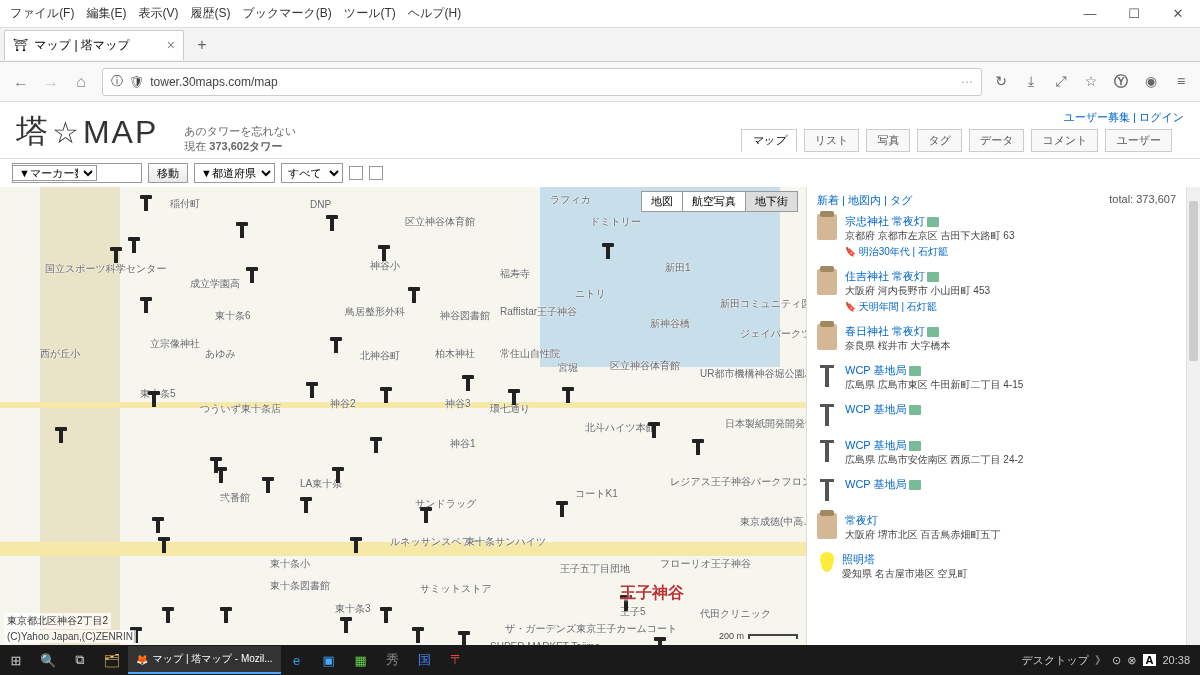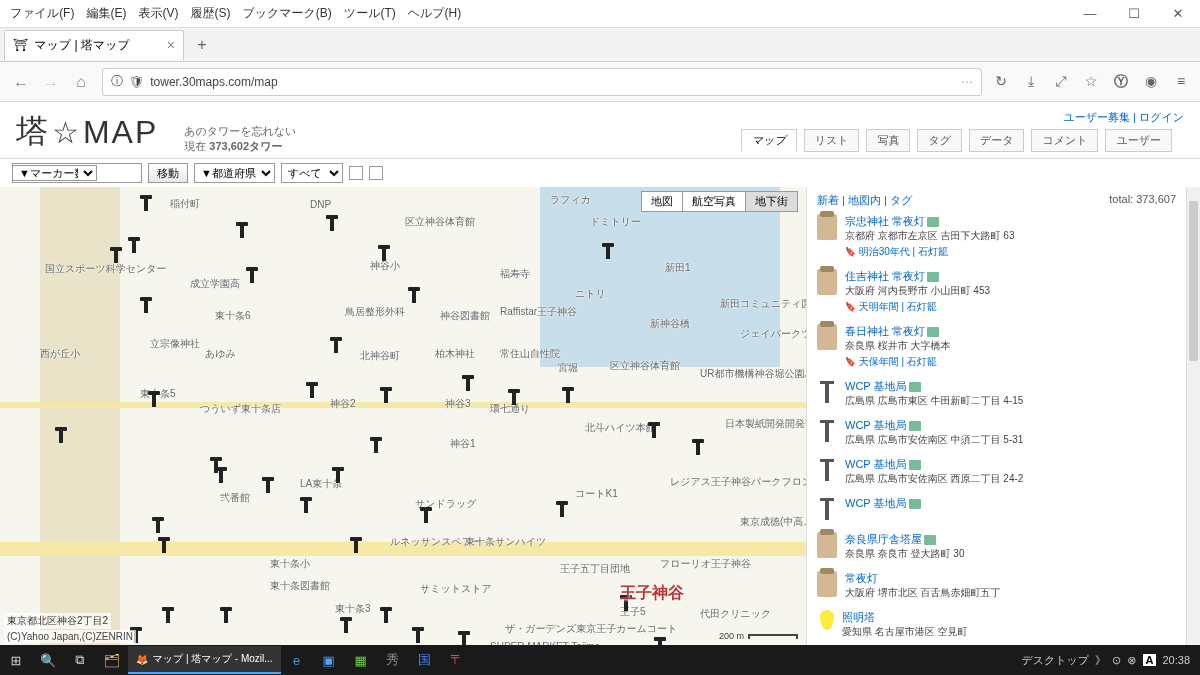--- a/index.html
+++ b/index.html
@@ -313,55 +313,46 @@
                 <div class="tower-title"><a>住吉神社 常夜灯</a><span class="camera-badge"></span></div>
                 <div class="tower-addr">大阪府 河内長野市 小山田町 453</div>
                 <div class="tower-tags">天明年間 | 石灯籠</div>
               </div>
             </div>
             <div class="tower-item">
               <div class="tower-icon lantern"></div>
               <div class="tower-info">
                 <div class="tower-title"><a>春日神社 常夜灯</a><span class="camera-badge"></span></div>
                 <div class="tower-addr">奈良県 桜井市 大字橋本</div>
-                <div class="tower-tags">天保年間 | 石灯籠</div>
               </div>
             </div>
             <div class="tower-item">
               <div class="tower-icon antenna"></div>
               <div class="tower-info">
                 <div class="tower-title"><a>WCP 基地局</a><span class="camera-badge"></span></div>
                 <div class="tower-addr">広島県 広島市東区 牛田新町二丁目 4-15</div>
               </div>
             </div>
             <div class="tower-item">
               <div class="tower-icon antenna"></div>
               <div class="tower-info">
                 <div class="tower-title"><a>WCP 基地局</a><span class="camera-badge"></span></div>
-                <div class="tower-addr">広島県 広島市安佐南区 中須二丁目 5-31</div>
               </div>
             </div>
             <div class="tower-item">
               <div class="tower-icon antenna"></div>
               <div class="tower-info">
                 <div class="tower-title"><a>WCP 基地局</a><span class="camera-badge"></span></div>
                 <div class="tower-addr">広島県 広島市安佐南区 西原二丁目 24-2</div>
               </div>
             </div>
             <div class="tower-item">
               <div class="tower-icon antenna"></div>
               <div class="tower-info">
                 <div class="tower-title"><a>WCP 基地局</a><span class="camera-badge"></span></div>
-              </div>
-            </div>
-            <div class="tower-item">
-              <div class="tower-icon lantern"></div>
-              <div class="tower-info">
-                <div class="tower-title"><a>奈良県庁舎塔屋</a><span class="camera-badge"></span></div>
-                <div class="tower-addr">奈良県 奈良市 登大路町 30</div>
               </div>
             </div>
             <div class="tower-item">
               <div class="tower-icon lantern"></div>
               <div class="tower-info">
                 <div class="tower-title"><a>常夜灯</a></div>
                 <div class="tower-addr">大阪府 堺市北区 百舌鳥赤畑町五丁</div>
               </div>
             </div>
             <div class="tower-item">

